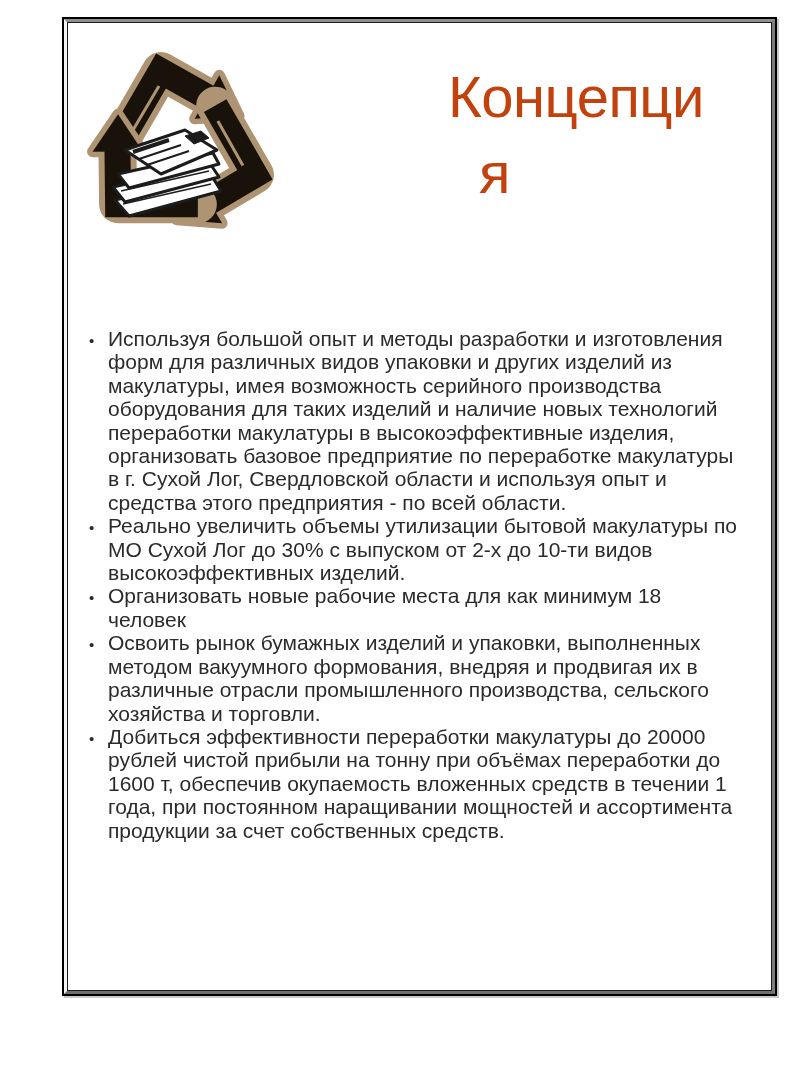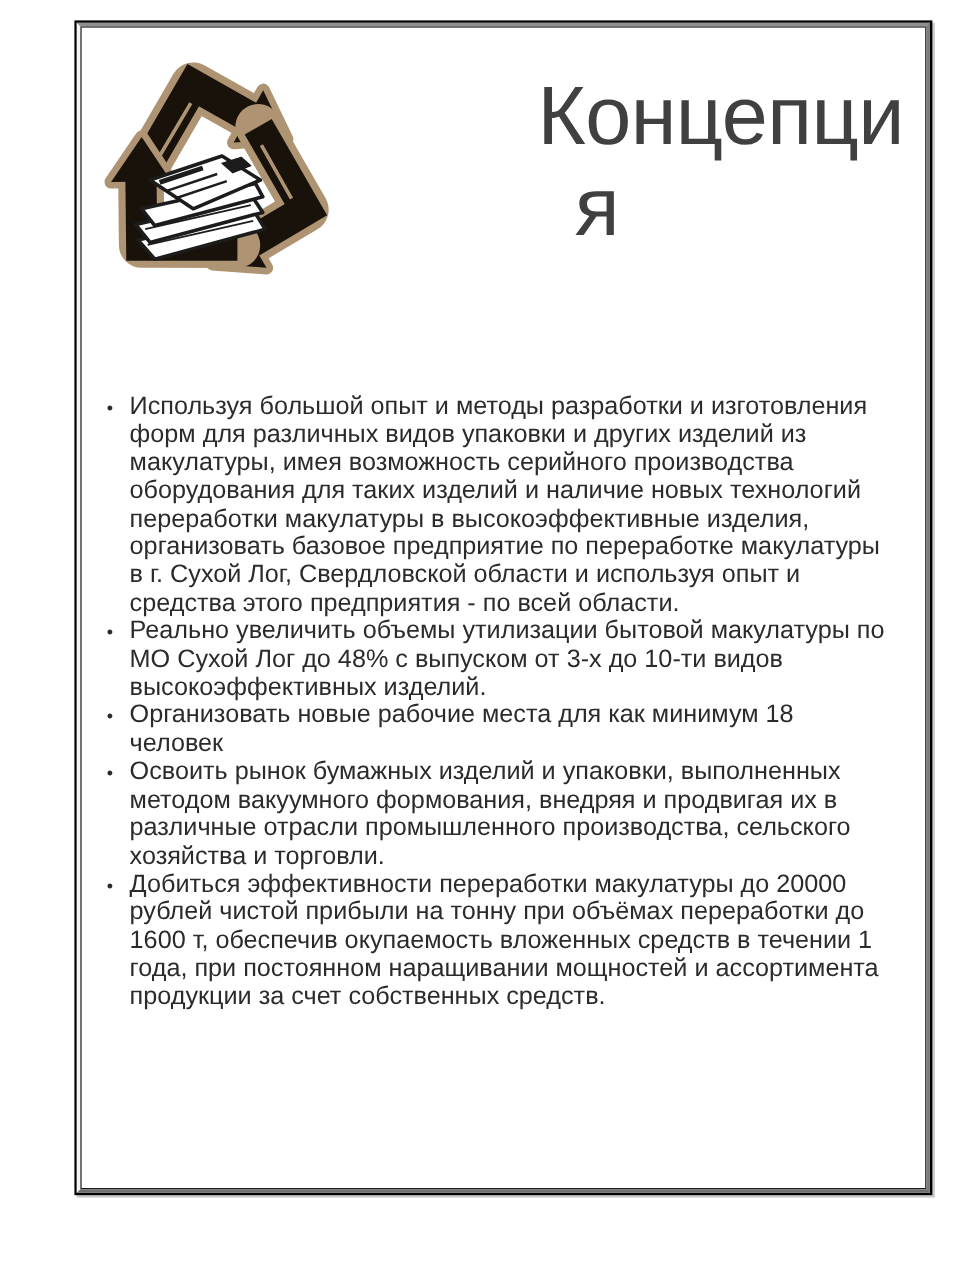--- a/index.html
+++ b/index.html
@@ -48,23 +48,23 @@
     position: absolute;
     left: 5px;
     top: 15px;
     width: 210px;
     height: 215px;
   }
   .title {
     position: absolute;
     left: 380px;
     top: 36px;
-    font-size: 69px;
+    font-size: 58px;
     line-height: 76px;
-    color: #404040;
+    color: #c2410c;
     white-space: nowrap;
     letter-spacing: -0.5px;
   }
   .title .line2 {
     padding-left: 31px;
   }
   ul.bullets {
     position: absolute;
     left: 20px;
     top: 304px;
@@ -130,21 +130,21 @@
           <div class="line2">я</div>
         </div>
 
         <ul class="bullets">
           <li>
             <span class="bullet">•</span>
             <span class="li-text">Используя большой опыт и методы разработки и изготовления форм для различных видов упаковки и других изделий из макулатуры, имея возможность серийного производства оборудования для таких изделий и наличие новых технологий переработки макулатуры в высокоэффективные изделия, организовать базовое предприятие по переработке макулатуры в г. Сухой Лог, Свердловской области и используя опыт и средства этого предприятия - по всей области.</span>
           </li>
           <li>
             <span class="bullet">•</span>
-            <span class="li-text">Реально увеличить объемы утилизации бытовой макулатуры по МО Сухой Лог до 48% с выпуском от 3-х до 10-ти видов высокоэффективных изделий.</span>
+            <span class="li-text">Реально увеличить объемы утилизации бытовой макулатуры по МО Сухой Лог до 30% с выпуском от 2-х до 10-ти видов высокоэффективных изделий.</span>
           </li>
           <li>
             <span class="bullet">•</span>
             <span class="li-text">Организовать новые рабочие места для как минимум 18 человек</span>
           </li>
           <li>
             <span class="bullet">•</span>
             <span class="li-text">Освоить рынок бумажных изделий и упаковки, выполненных методом вакуумного формования, внедряя и продвигая их в различные отрасли промышленного производства, сельского хозяйства и торговли.</span>
           </li>
           <li>

